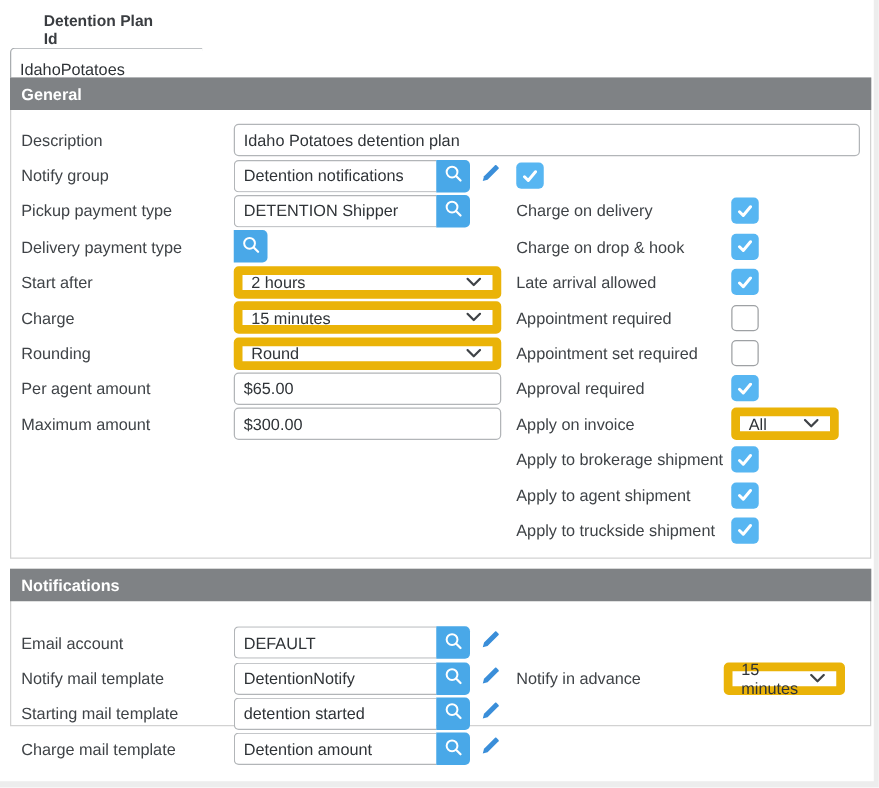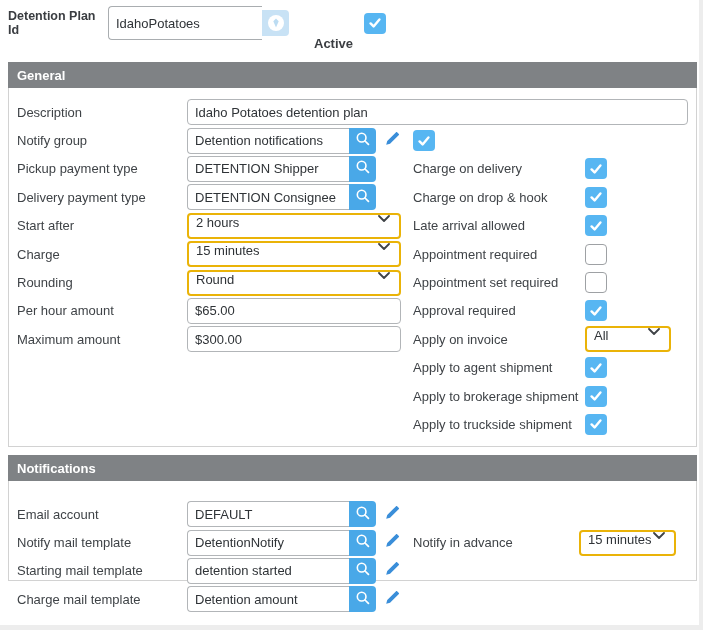--- a/index.html
+++ b/index.html
@@ -5,21 +5,21 @@
   html,body { margin:0; padding:0; }
   body {
     width:703px; height:630px; position:relative; overflow:hidden;
     background:var(--gutter,#ededed);
     font-family:"Liberation Sans", sans-serif;
     -webkit-font-smoothing:antialiased;
   }
   .canvas { position:absolute; left:0; top:0; width:699px; height:625px; background:#fff; }
 
   
-  .topbar { position:absolute; left:8px; top:10px; height:26px; display:flex; align-items:center; }
+  .topbar { position:absolute; left:8px; top:10px; height:26px; display:flex; align-items:center;flex-direction:column; }
   .top-label { font-weight:bold; font-size:12.5px; color:var(--boldlabel,#3a3d41); width:100px; flex-shrink:0; }
   .plan-input {
     width:154px; height:26px; box-sizing:border-box;
     border:1px solid #a9adb0; border-radius:4px 0 0 4px; border-right:none;
     padding:16px 7px; font-size:13px; color:#2f3337; font-family:"Liberation Sans", sans-serif;
     outline:none; background:#fff;
   }
   .gen-btn {
     width:27px; height:26px; border:none; border-radius:0 4px 4px 0;
     background:var(--disabledbtn,#c8e2f5); display:flex; align-items:center; justify-content:center;
@@ -62,22 +62,22 @@
   .text-input.lookup { width:162px; border-radius:4px 0 0 4px; border-right:none; }
   .search-btn {
     width:27px; height:26px; border:none; padding:0; border-radius:0 4px 4px 0;
     background:var(--blue,#49a8e8); display:flex; align-items:center; justify-content:center;
     cursor:pointer; flex-shrink:0;
   }
   .pencil-btn { margin-left:8px; width:18px; height:18px; display:flex; align-items:center; cursor:pointer; }
 
   .select {
     height:26px; width:214px; box-sizing:border-box; background:#fff;
-    border:2px solid #eab308; border-radius:4px;
-    display:flex; justify-content:space-between;
+    border:7px solid #eab308; border-radius:4px;
+    display:flex; align-items:center; justify-content:space-between;
     padding:0 9px 0 7px; font-size:13px; color:#2f3337; cursor:pointer;
   }
   .select.small { width:86px; }
   .col-right-n .select.small { width:97px; }
 
   .checkbox {
     width:22px; height:21px; box-sizing:border-box; border-radius:4px; cursor:pointer;
     display:flex; align-items:center; justify-content:center; flex-shrink:0;
   }
   .checkbox.checked { background:var(--checkblue,#57b6f2); }
@@ -135,21 +135,20 @@
             <input class="text-input lookup" type="text" value="DETENTION Shipper" style="">
             <button class="search-btn">
               <span><svg width="16" height="16" viewBox="0 0 20 20">
                   <circle cx="8.3" cy="8.3" r="5.4" fill="none" stroke="#fff" stroke-width="2"></circle>
                   <line x1="12.5" y1="12.5" x2="16.8" y2="16.8" stroke="#fff" stroke-width="2.2" stroke-linecap="round"></line>
                 </svg></span>
             </button>
           </div>
           <div class="row">
             <span class="lbl">Delivery payment type</span>
-            <input class="text-input lookup" type="text" value="DETENTION Consignee" style="">
             <button class="search-btn">
               <span><svg width="16" height="16" viewBox="0 0 20 20">
                   <circle cx="8.3" cy="8.3" r="5.4" fill="none" stroke="#fff" stroke-width="2"></circle>
                   <line x1="12.5" y1="12.5" x2="16.8" y2="16.8" stroke="#fff" stroke-width="2.2" stroke-linecap="round"></line>
                 </svg></span>
             </button>
           </div>
           <div class="row">
             <span class="lbl">Start after</span>
             <div class="select">
@@ -177,21 +176,21 @@
             <div class="select">
               <span>Round</span>
               <span style="display: flex;">
                 <svg width="12" height="8" viewBox="0 0 12 8">
                   <path d="M1 1l5 5 5-5" fill="none" stroke="#3f4347" stroke-width="1.8" stroke-linecap="round" stroke-linejoin="round"></path>
                 </svg>
               </span>
             </div>
           </div>
           <div class="row">
-            <span class="lbl">Per hour amount</span>
+            <span class="lbl">Per agent amount</span>
             <input class="text-input" type="text" value="$65.00" style="">
           </div>
           <div class="row">
             <span class="lbl">Maximum amount</span>
             <input class="text-input" type="text" value="$300.00" style="">
           </div>
         </div>
       <div class="col col-right-g" id="gen-right">
           <div class="row">
             <div class="checkbox checked">
@@ -255,31 +254,31 @@
             <div class="select small">
               <span>All</span>
               <span style="display: flex;">
                 <svg width="12" height="8" viewBox="0 0 12 8">
                   <path d="M1 1l5 5 5-5" fill="none" stroke="#3f4347" stroke-width="1.8" stroke-linecap="round" stroke-linejoin="round"></path>
                 </svg>
               </span>
             </div>
           </div>
           <div class="row">
+            <span class="lbl">Apply to brokerage shipment</span>
+            <div class="checkbox checked">
+              <span style="display: flex;">
+                <svg width="12" height="10" viewBox="0 0 12 10">
+                  <path d="M1.6 5.4l3 3 5.8-7" fill="none" stroke="#fff" stroke-width="2.4" stroke-linecap="round" stroke-linejoin="round"></path>
+                </svg>
+              </span>
+            </div>
+          </div>
+          <div class="row">
             <span class="lbl">Apply to agent shipment</span>
-            <div class="checkbox checked">
-              <span style="display: flex;">
-                <svg width="12" height="10" viewBox="0 0 12 10">
-                  <path d="M1.6 5.4l3 3 5.8-7" fill="none" stroke="#fff" stroke-width="2.4" stroke-linecap="round" stroke-linejoin="round"></path>
-                </svg>
-              </span>
-            </div>
-          </div>
-          <div class="row">
-            <span class="lbl">Apply to brokerage shipment</span>
             <div class="checkbox checked">
               <span style="display: flex;">
                 <svg width="12" height="10" viewBox="0 0 12 10">
                   <path d="M1.6 5.4l3 3 5.8-7" fill="none" stroke="#fff" stroke-width="2.4" stroke-linecap="round" stroke-linejoin="round"></path>
                 </svg>
               </span>
             </div>
           </div>
           <div class="row">
             <span class="lbl">Apply to truckside shipment</span>

